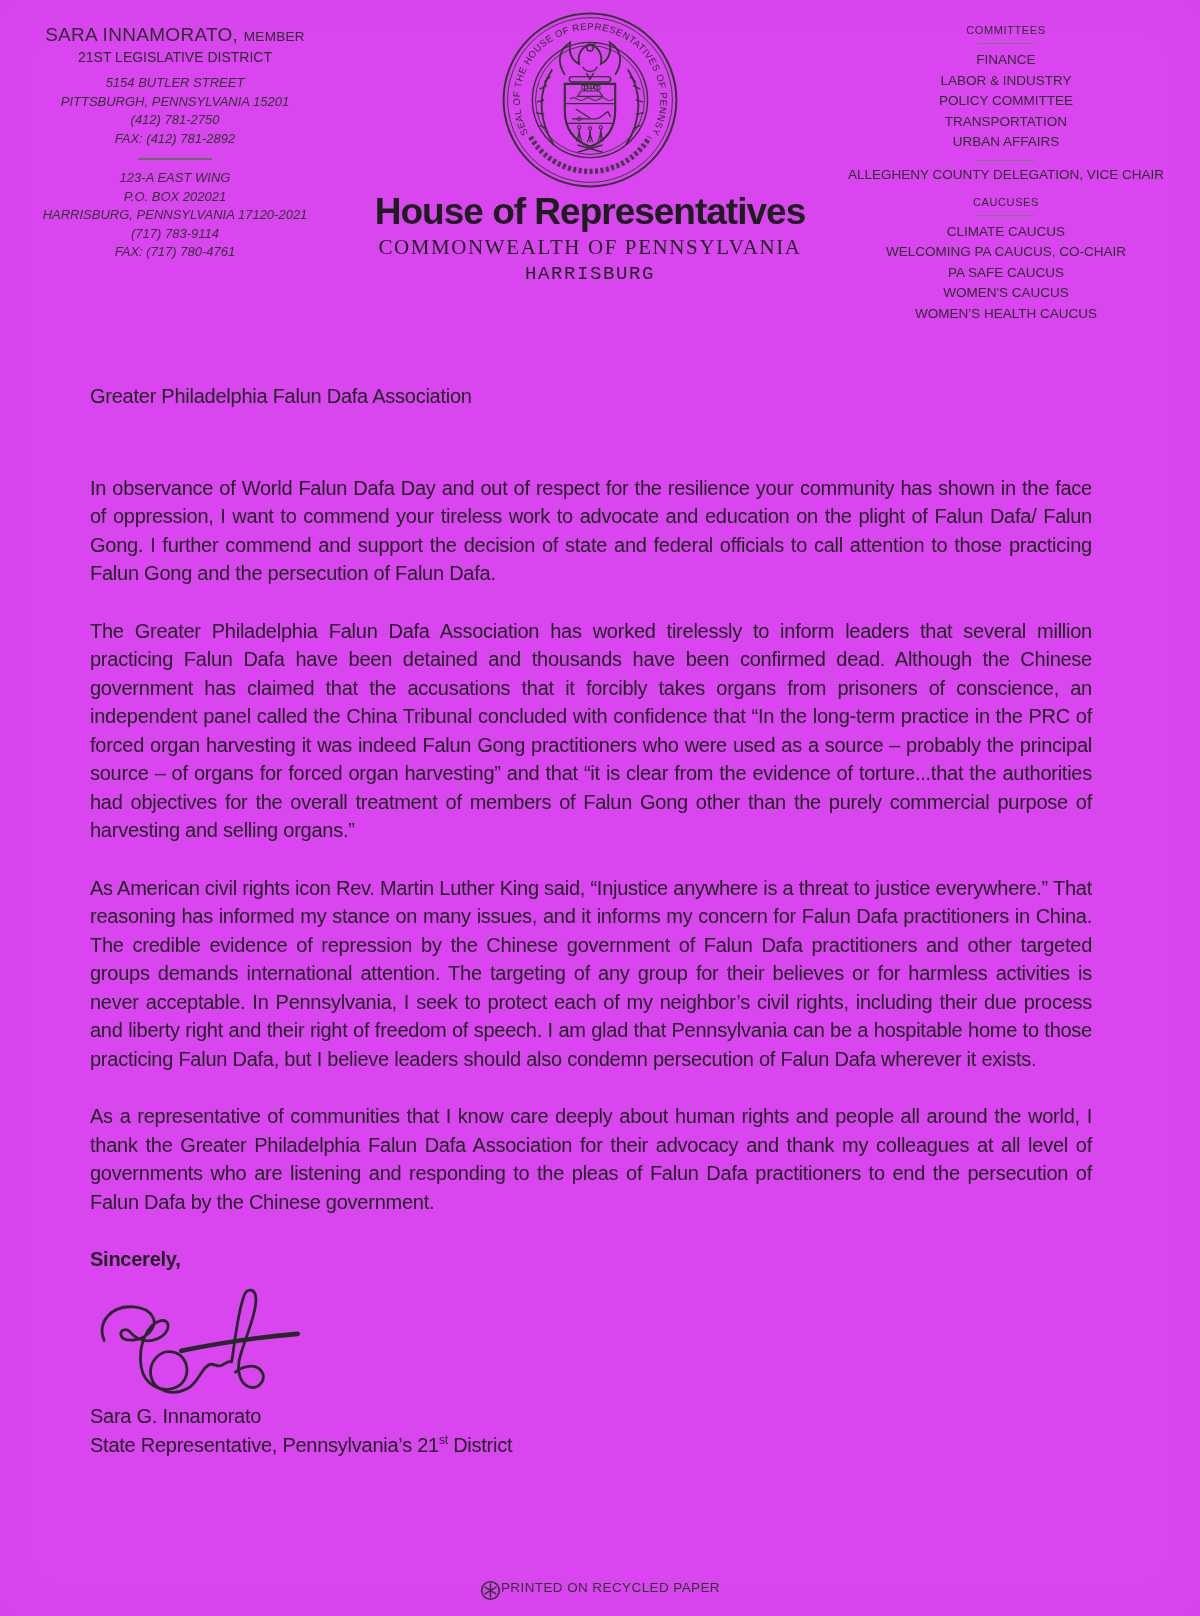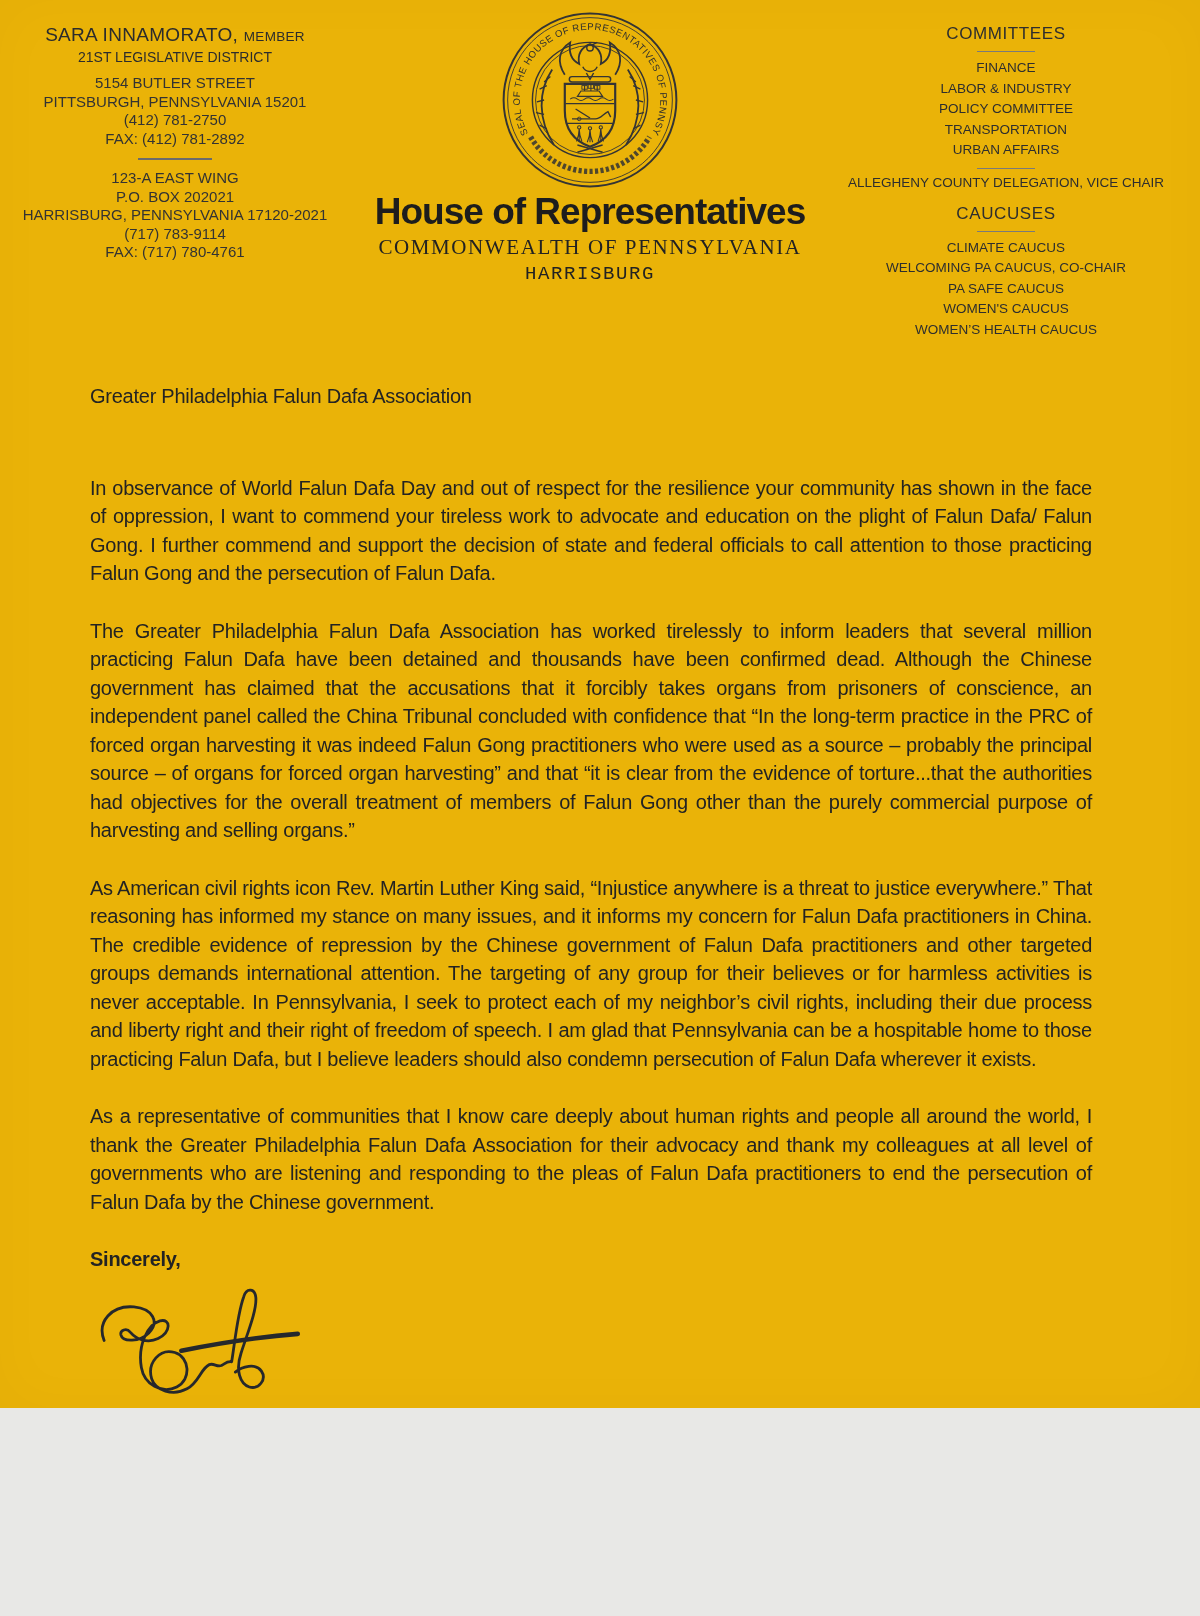--- a/index.html
+++ b/index.html
@@ -1,39 +1,39 @@
 <!DOCTYPE html>
 <html><head>
 <meta charset="utf-8">
 <style>
   html,body{margin:0;padding:0;background:#e8e8e6;}
   .page{
-    position:relative;width:1200px;height:1408px;margin:0 auto;
-    background:#eab308;color:#262626;
+    position:relative;width:1200px;height:1616px;margin:0 auto;
+    background:#d946ef;color:#262626;
     font-family:"Liberation Sans",sans-serif;
     box-shadow:inset 0 0 60px rgba(0,0,0,0.025);
     overflow:hidden;
   }
   
   .hdr-left{position:absolute;left:8px;top:24px;width:334px;text-align:center;}
   .member-name{font-size:19px;letter-spacing:.3px;color:#2c2c2c;white-space:nowrap;}
   .member-suffix{font-size:13.5px;letter-spacing:.3px;}
   .district{font-size:14px;margin-top:3px;color:#2c2c2c;}
-  .addr-block{font-size:15px;line-height:18.5px;margin-top:9px;color:#333;}
+  .addr-block{font-size:13px;line-height:18.5px;margin-top:9px;color:#333;font-style:italic;}
   .hdr-divider{width:74px;border:0;border-top:2px solid #6b6b6b;margin:10px auto 9px;}
   .hdr-center{position:absolute;left:352px;top:10px;width:476px;text-align:center;}
   .seal{display:block;margin:0 auto 3px;}
   .house-title{
     font-family:Liberation Sans, sans-serif;font-weight:700;font-size:37px;
     letter-spacing:-1px;line-height:1.02;color:#1d1d1d;
   }
   .commonwealth{font-family:"Liberation Serif",serif;font-size:21px;letter-spacing:1.6px;margin-top:4px;color:#222;}
   .city{font-family:Liberation Mono, monospace;font-size:19px;letter-spacing:1.6px;margin-top:3px;color:#222;}
   .hdr-right{position:absolute;left:828px;top:24px;width:356px;text-align:center;color:#2e2e2e;}
-  .col-heading{font-size:17px;letter-spacing:.6px;}
+  .col-heading{font-size:11px;letter-spacing:.6px;}
   .mini-divider{width:58px;border:0;border-top:1.5px solid #7a7a7a;margin:7px auto 6px;}
   .col-list div{font-size:13.5px;line-height:20.5px;}
   .delegation{font-size:13.5px;margin-top:1px;}
   .caucus-heading{margin-top:14px;}
   
   .letter-body{
     position:absolute;left:90px;top:382px;width:1002px;
     font-size:20px;line-height:28.5px;letter-spacing:-.25px;color:#232323;
   }
   .salutation{margin:0 0 63px 0;}

